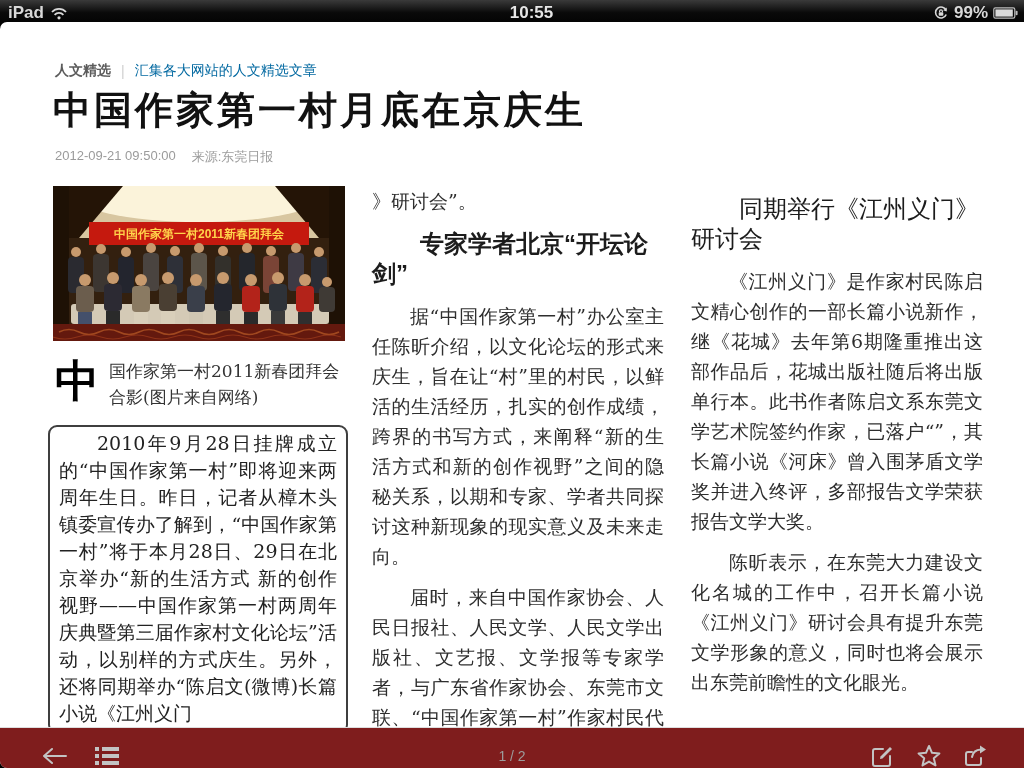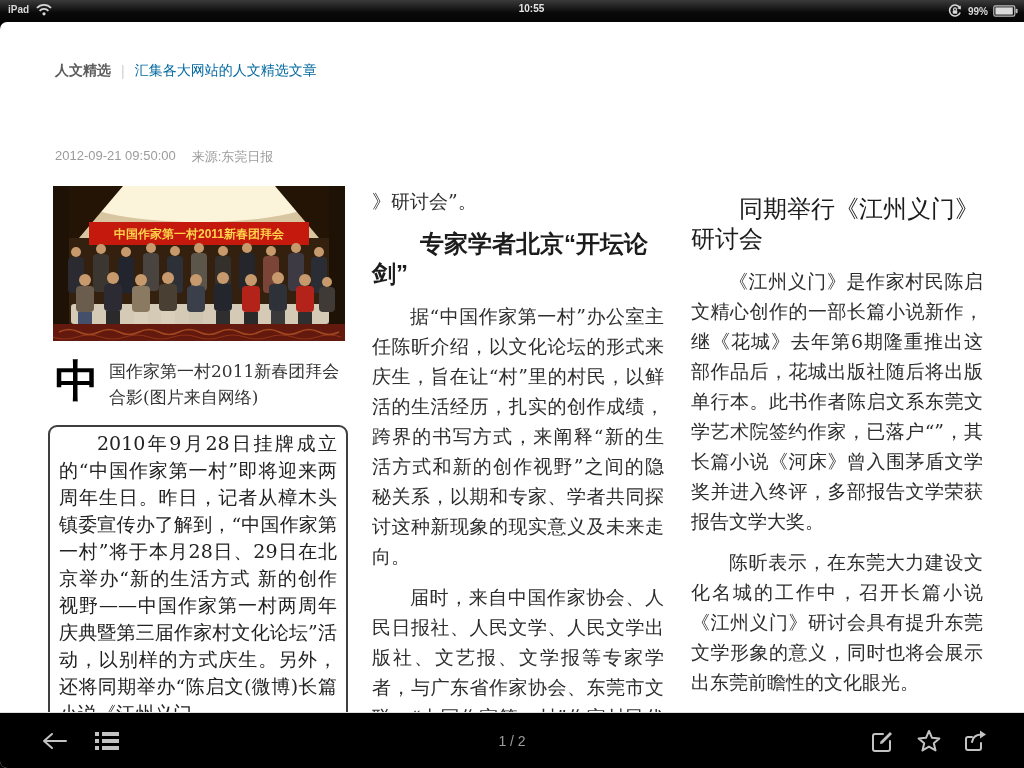--- a/index.html
+++ b/index.html
@@ -1,21 +1,21 @@
 <!DOCTYPE html>
 <html><head>
 <meta charset="utf-8">
 <style>
   html,body{margin:0;padding:0;background:#000;width:1024px;height:768px;overflow:hidden;
     font-family:"Liberation Sans","DejaVu Sans",sans-serif;}
   .screen{position:relative;width:1024px;height:768px;background:#000;}
 
   
   .status-bar{position:absolute;top:0;left:0;width:1024px;height:28px;
-    background:linear-gradient(#3a3a3a,#0a0a0a 45%,#000);color:#d9d9d9;font-size:10px;font-weight:bold;}
+    background:linear-gradient(#3a3a3a,#0a0a0a 45%,#000);color:#d9d9d9;font-size:17px;font-weight:bold;}
   .sb-left{position:absolute;left:8px;top:3px;display:flex;align-items:center;gap:6px;}
   .sb-time{position:absolute;left:0;right:0;top:3px;text-align:center;color:#e6e6e6;padding-left:39px;}
   .sb-right{position:absolute;right:6px;top:3px;display:flex;align-items:center;gap:5px;text-align:right;}
 
   
   .app{position:absolute;top:22px;left:0;width:1024px;height:746px;background:#fff;
     border-radius:7px;overflow:hidden;padding-left:35px;}
 
   .kicker{position:absolute;top:40px;left:55px;font-size:14px;display:flex;gap:10px;align-items:center;}
   .kicker .section{color:#5c5c5c;font-weight:bold;}
@@ -40,22 +40,22 @@
 
   .photo{display:block;width:292px;height:155px;background:#2e1d12;}
   .caption{margin-top:17px;font-size:17px;line-height:26px;color:#333;}
   .caption .dropcap{float:left;font-family:"Liberation Sans","DejaVu Sans",sans-serif;
     font-weight:bold;font-size:44px;line-height:42px;color:#000;margin:2px 10px 0 2px;}
   .boxed{margin:15px 0 0 -5px;width:278px;border:2px solid #3f3f3f;border-radius:9px;
     padding:3px 9px 5px;font-size:19px;line-height:27px;color:#222;
     text-align:justify;text-indent:2em;}
 
   
-  .toolbar{position:absolute;left:0;bottom:0;width:1024px;height:56px;
-    background:#000000;border-top:1px solid #dedede;box-sizing:border-box;}
+  .toolbar{position:absolute;left:0;bottom:0;width:1024px;height:41px;
+    background:#7f1d1d;border-top:1px solid #dedede;box-sizing:border-box;}
   .tb-left{position:absolute;left:40px;top:0;height:56px;display:flex;align-items:center;gap:26px;}
   .tb-right{position:absolute;right:36px;top:0;height:56px;display:flex;align-items:center;gap:20px;}
   .tb-page{position:absolute;left:0;right:0;top:0;height:56px;display:flex;align-items:center;
     justify-content:center;color:#9c9c9c;font-size:14px;}
   .tb-btn{display:flex;align-items:center;justify-content:center;cursor:pointer;}
   .ic{stroke:#c3c3c3;fill:none;stroke-width:2;stroke-linecap:round;stroke-linejoin:round;}
 </style>
 </head>
 <body>
 
@@ -88,20 +88,21 @@
   </div>
 
   <div class="app">
 
     <div class="kicker">
       <span class="section">人文精选</span>
       <span class="sep">|</span>
       <span class="tagline">汇集各大网站的人文精选文章</span>
     </div>
 
+    <h1 class="title">中国作家第一村月底在京庆生</h1>
 
     <div class="meta">
       <span>2012-09-21 09:50:00</span>
       <span>来源:东莞日报</span>
     </div>
 
     <div class="cols">
 
       <div class="col">
         <svg class="photo" viewBox="0 0 292 155">

